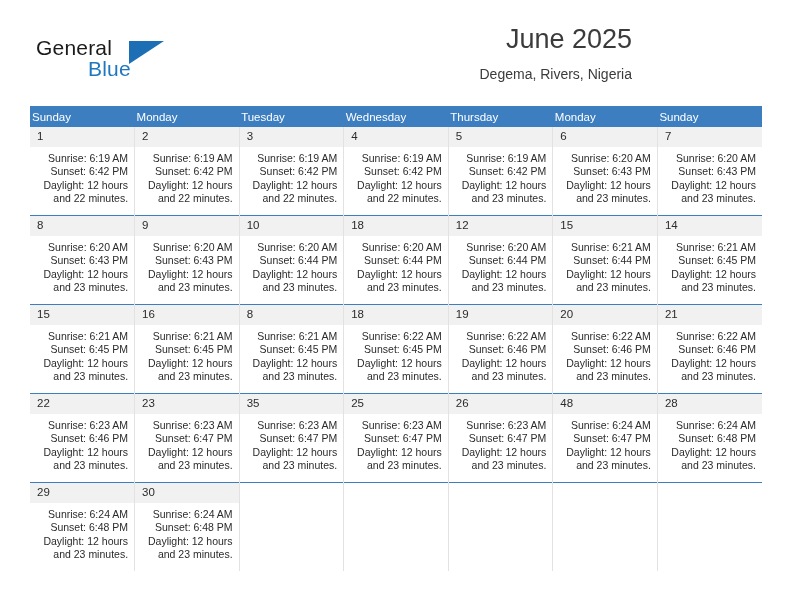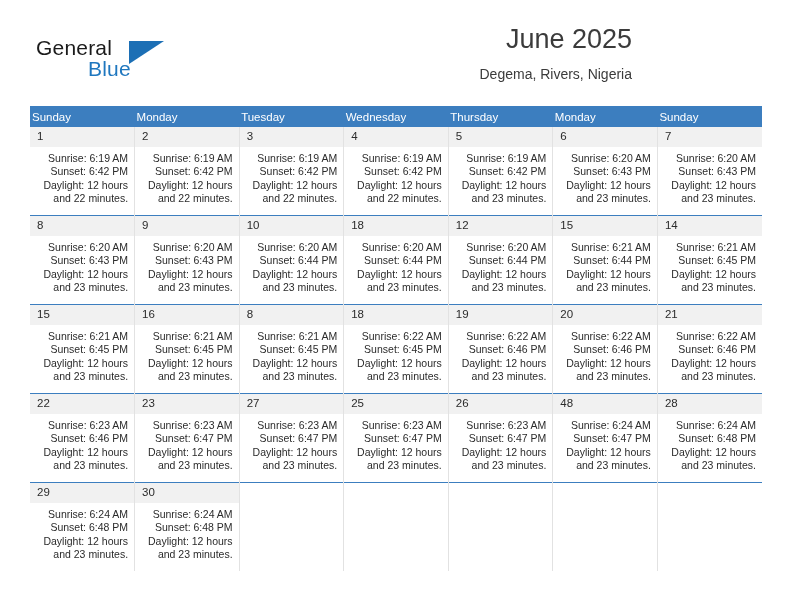--- a/index.html
+++ b/index.html
@@ -384,21 +384,21 @@
           <td>
             <div class="daynum">23</div>
             <div class="details">
               <div>Sunrise: 6:23 AM</div>
               <div>Sunset: 6:47 PM</div>
               <div>Daylight: 12 hours</div>
               <div>and 23 minutes.</div>
             </div>
           </td>
           <td>
-            <div class="daynum">27</div>
+            <div class="daynum">35</div>
             <div class="details">
               <div>Sunrise: 6:23 AM</div>
               <div>Sunset: 6:47 PM</div>
               <div>Daylight: 12 hours</div>
               <div>and 23 minutes.</div>
             </div>
           </td>
           <td>
             <div class="daynum">25</div>
             <div class="details">

